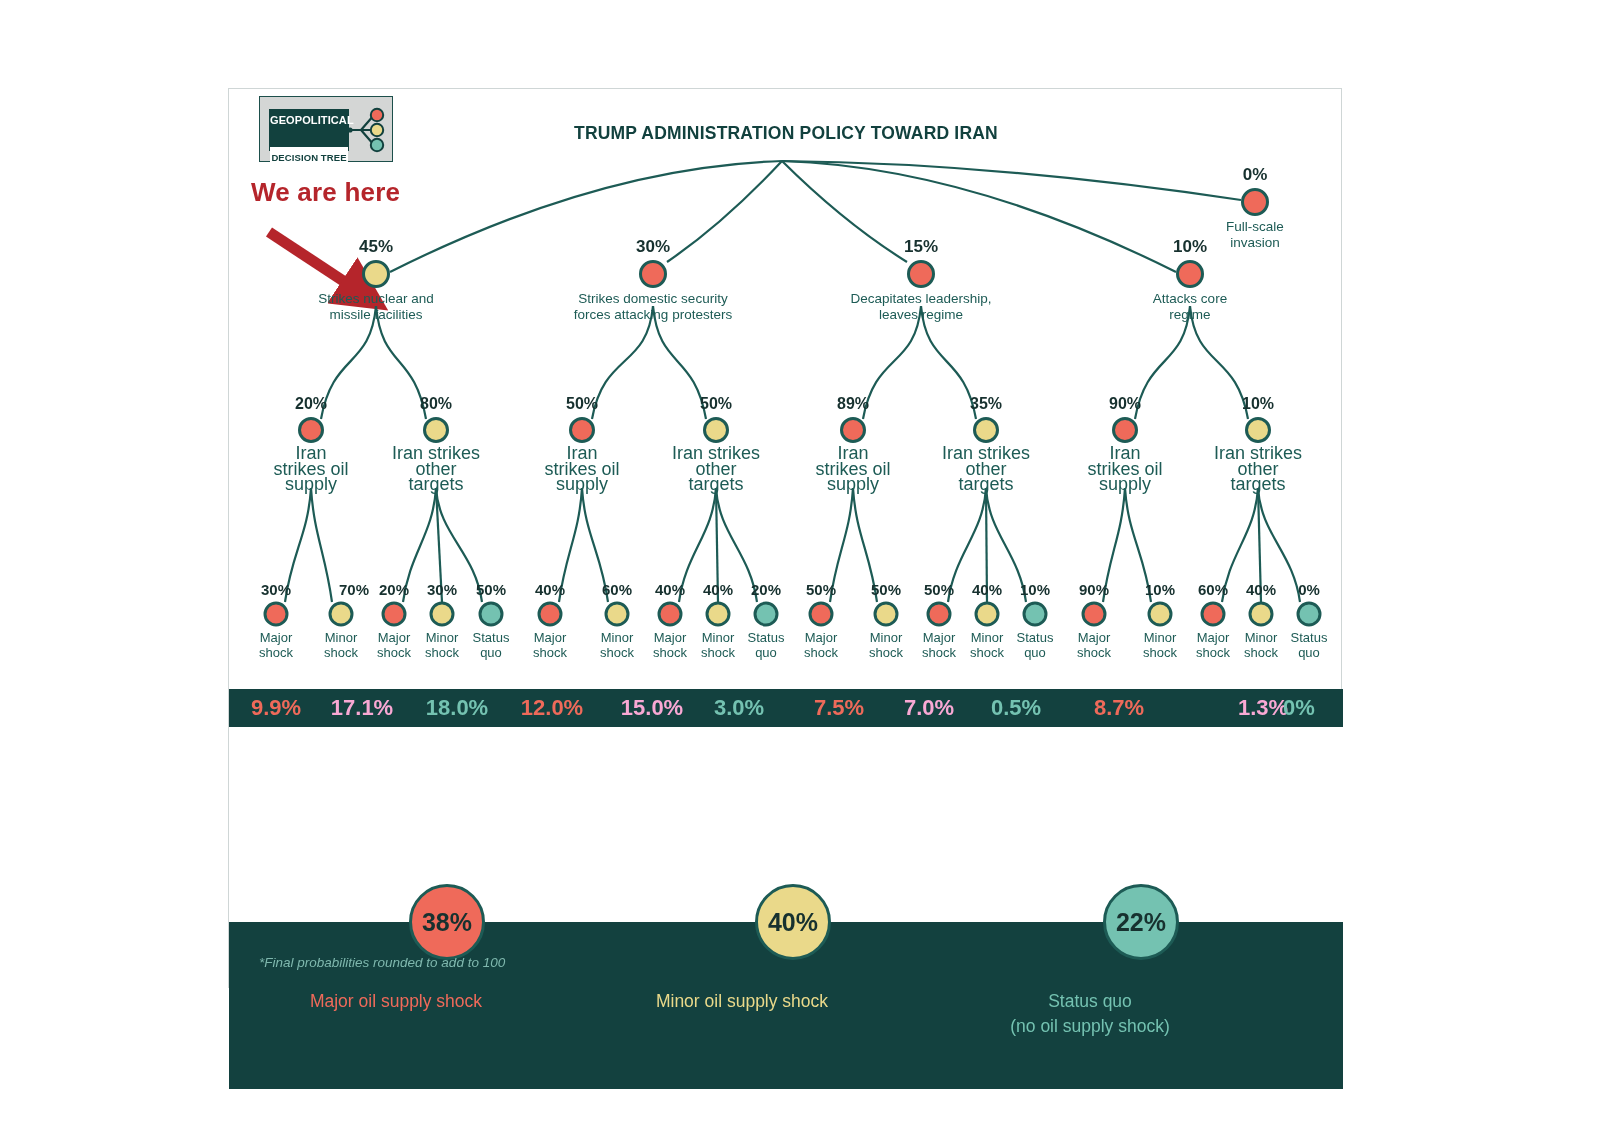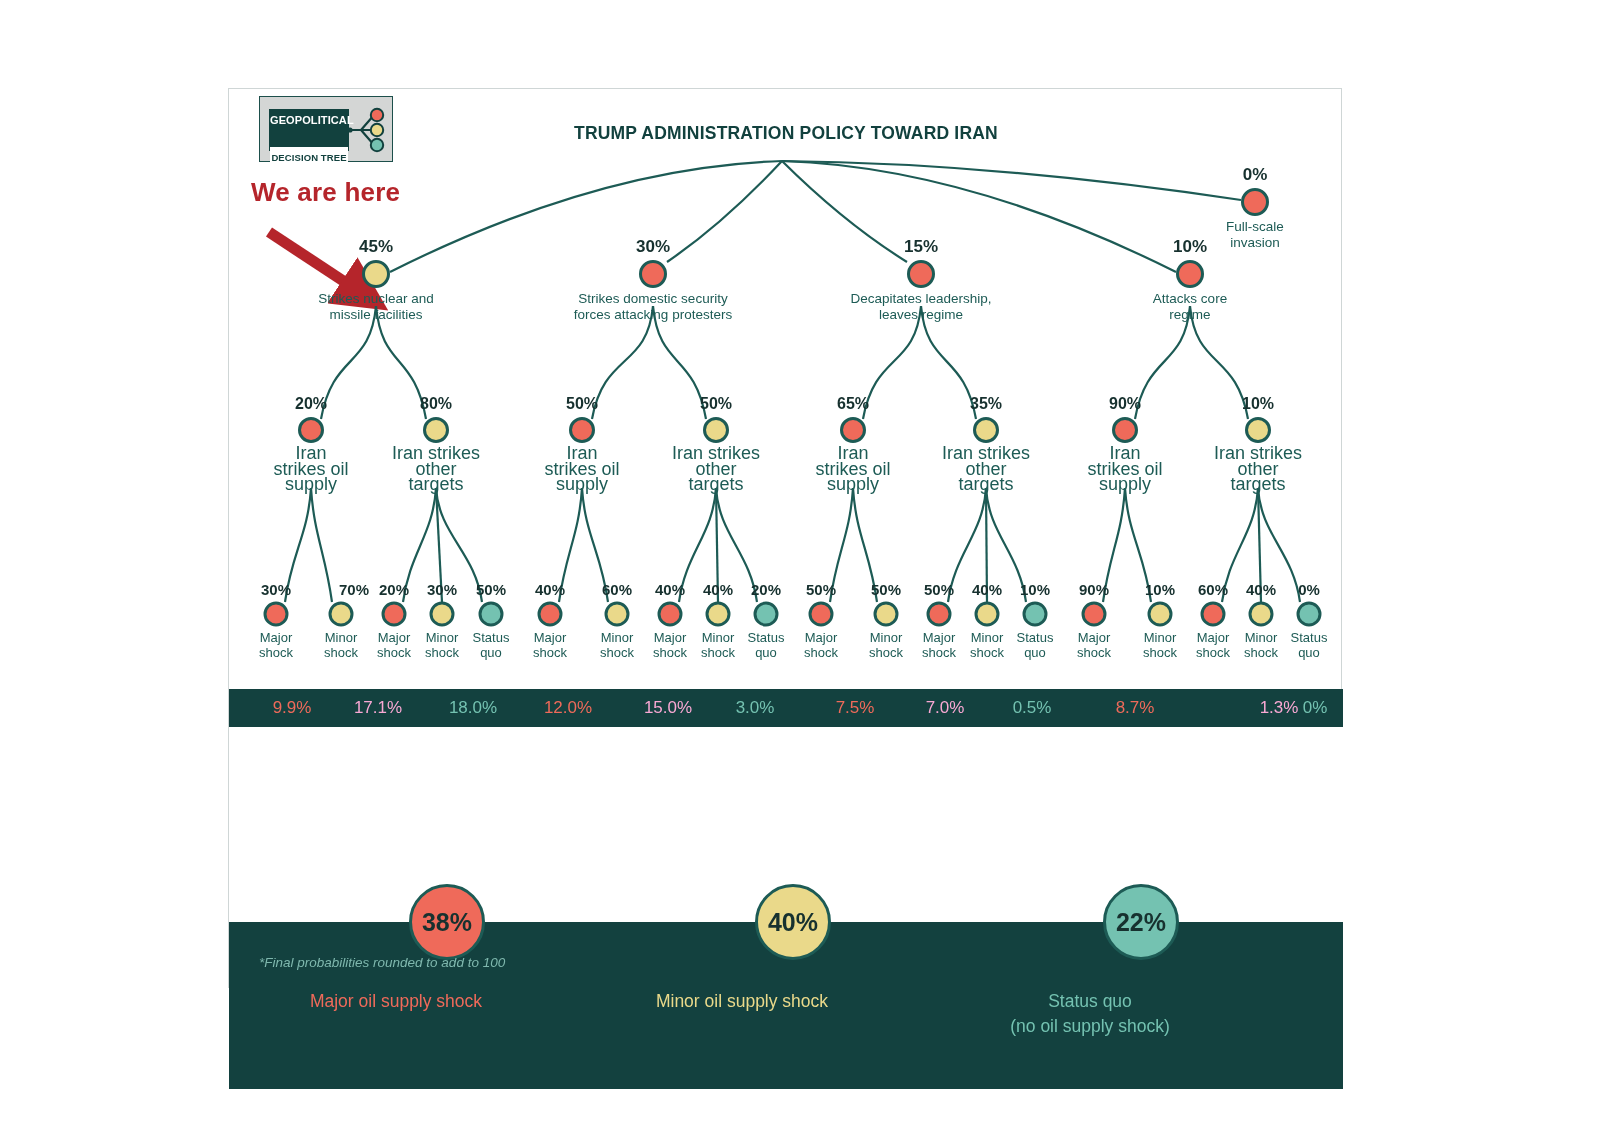--- a/index.html
+++ b/index.html
@@ -82,22 +82,22 @@
   .nlabel.l2{font-size:18px;width:110px;}
   .nlabel.l3{font-size:13px;width:86px;line-height:15px;}
 
   
   .results-bar{
     position:absolute;left:0;top:600px;width:1114px;height:38px;
     background:#13413f;
   }
   .result-val{
     position:absolute;top:0;height:38px;line-height:38px;
-    font-size:17px;font-weight:normal;text-align:center;
-    transform:translate(-50%,0);white-space:nowrap;margin-left:16px;
+    font-size:22px;font-weight:bold;text-align:center;
+    transform:translate(-50%,0);white-space:nowrap;
   }
   .result-val.red{color:#ef6a5a;}
   .result-val.yellow{color:#f9a8d4;}
   .result-val.teal{color:#74c2b1;}
 
   
   .summary{
     position:absolute;left:0;top:638px;width:1114px;height:262px;
     background:#ffffff;
   }
@@ -256,21 +256,21 @@
         <div class="node" style="left: 487px; top: 341px;">
           <div class="dot yellow l2"></div>
         </div>
         <div class="pct l2" style="left: 487px; top: 306px;">50%</div>
         <div class="nlabel l2" style="left: 487px; top: 357px;">Iran strikes
 other
 targets</div>
         <div class="node" style="left: 624px; top: 341px;">
           <div class="dot red l2"></div>
         </div>
-        <div class="pct l2" style="left: 624px; top: 306px;">65%</div>
+        <div class="pct l2" style="left: 624px; top: 306px;">89%</div>
         <div class="nlabel l2" style="left: 624px; top: 357px;">Iran
 strikes oil
 supply</div>
         <div class="node" style="left: 757px; top: 341px;">
           <div class="dot yellow l2"></div>
         </div>
         <div class="pct l2" style="left: 757px; top: 306px; text-align: center;">35%</div>
         <div class="nlabel l2" style="left: 757px; top: 357px;">Iran strikes
 other
 targets</div>

